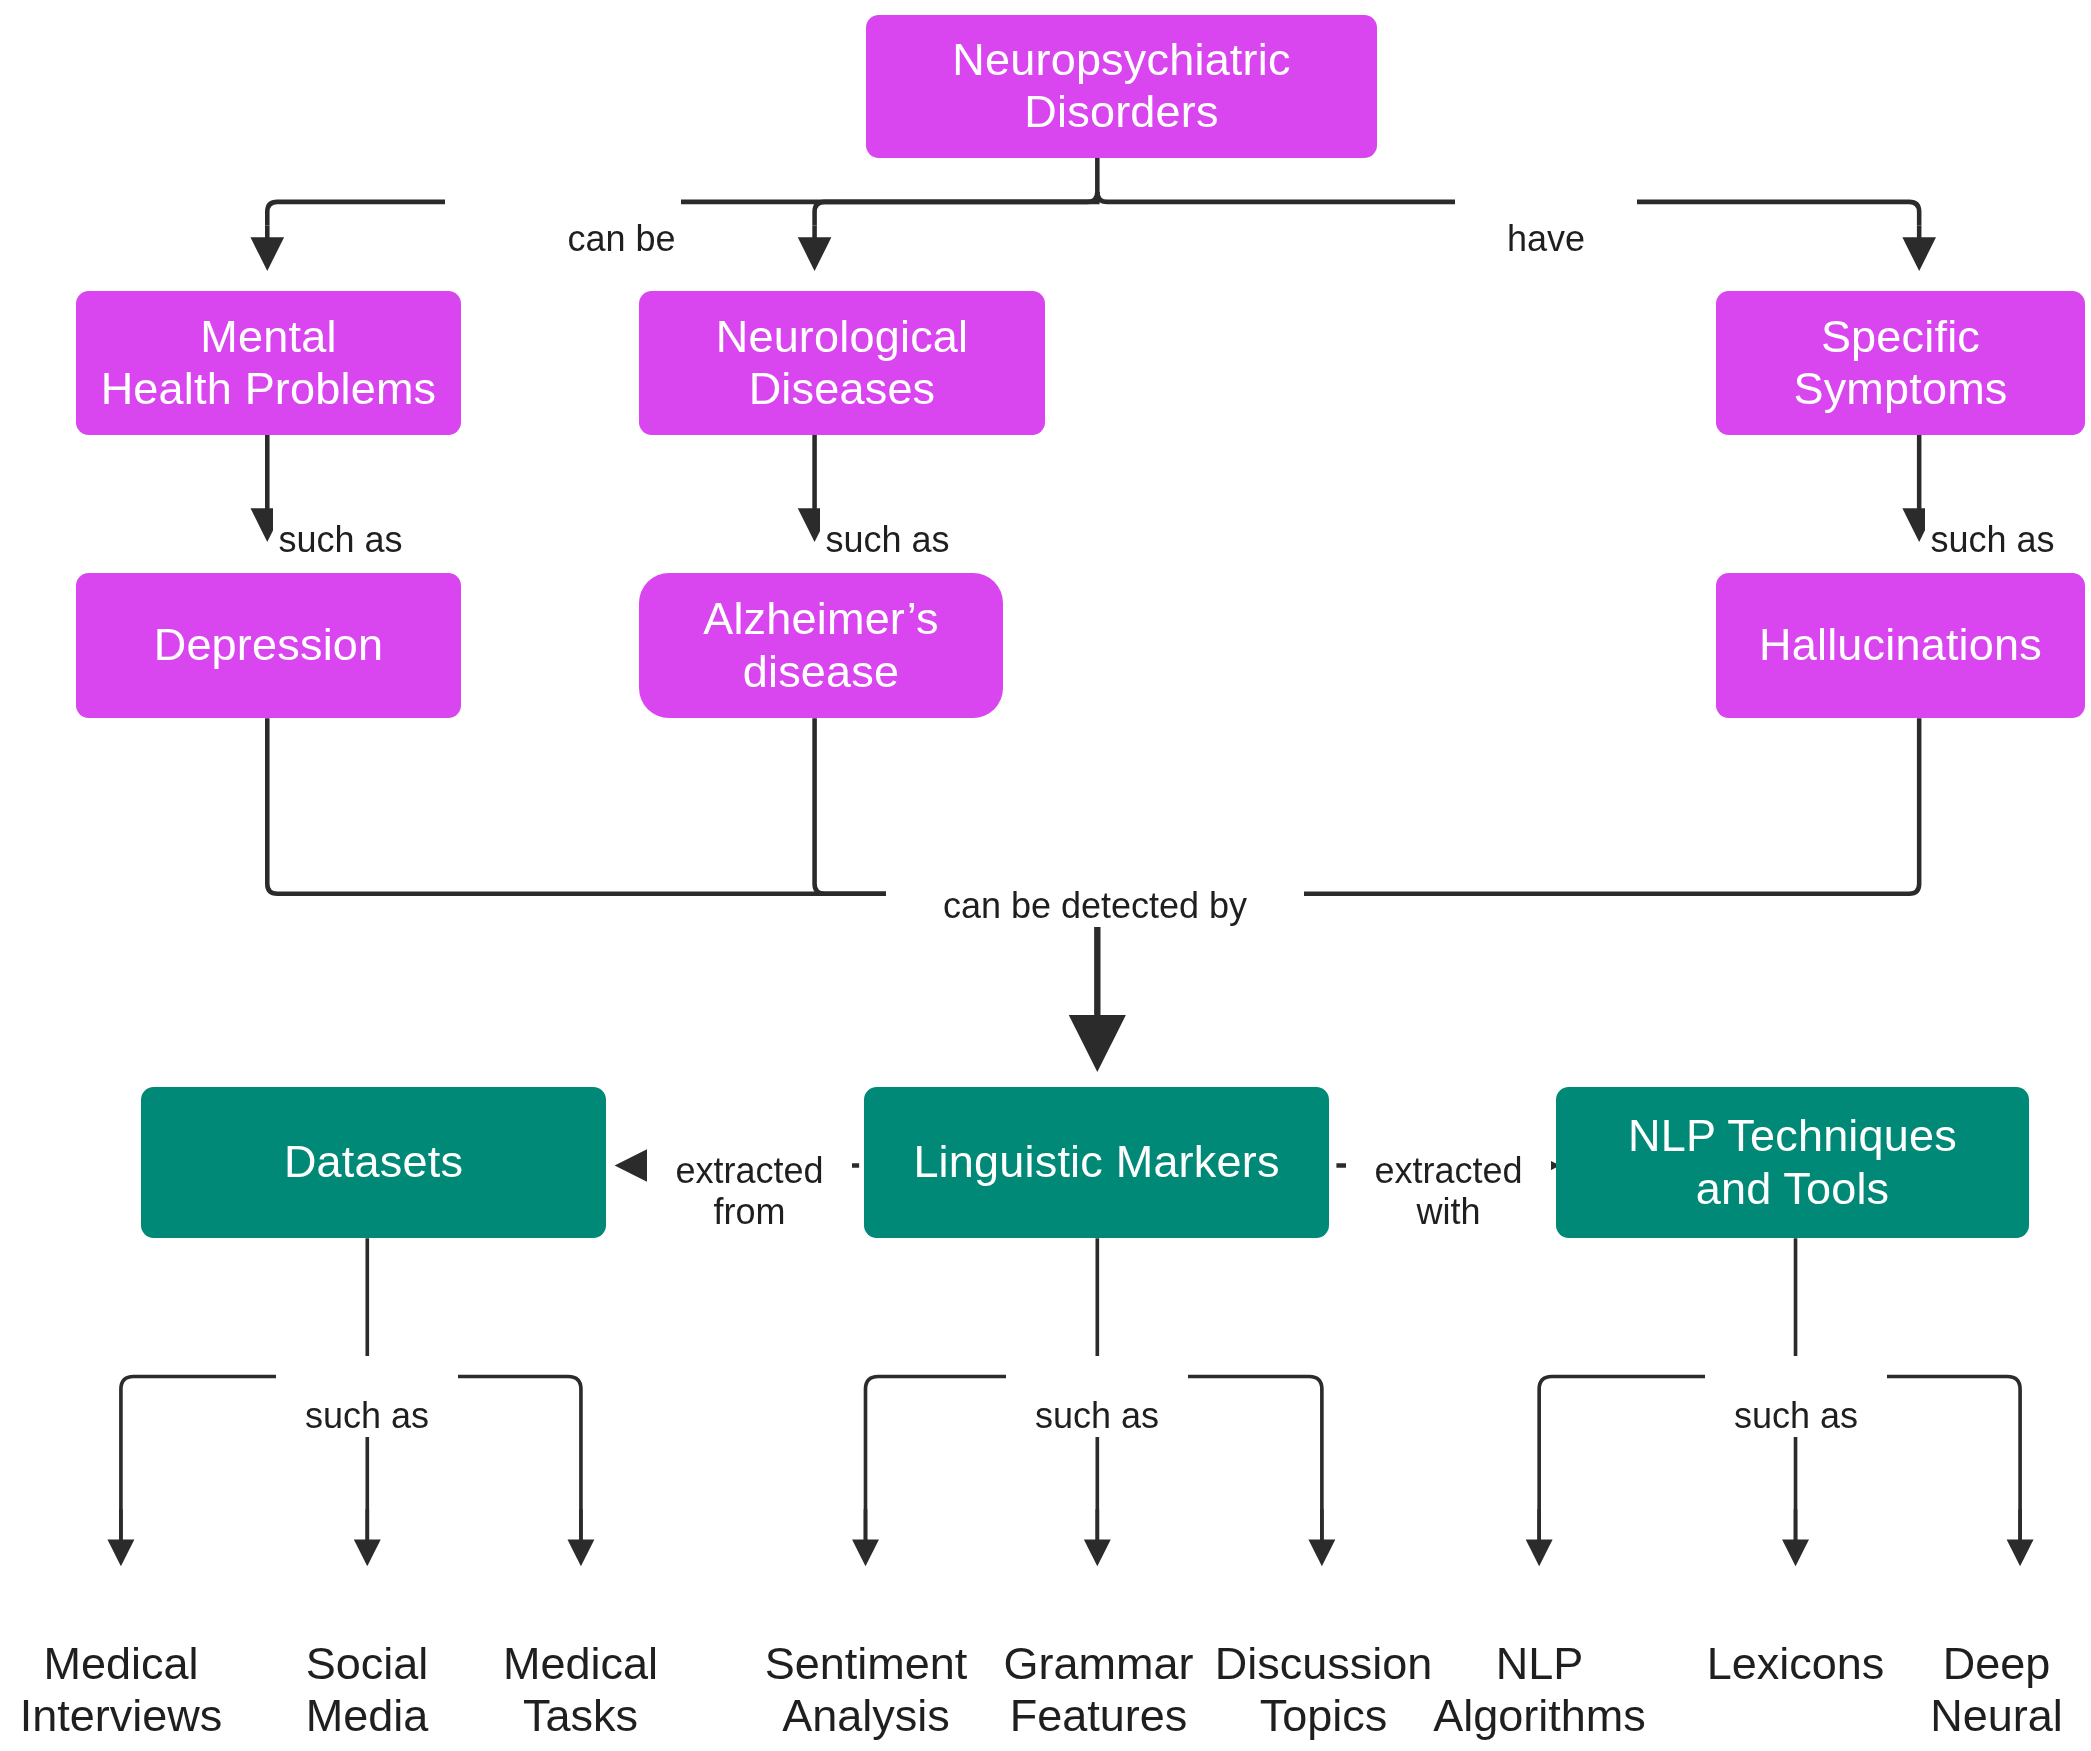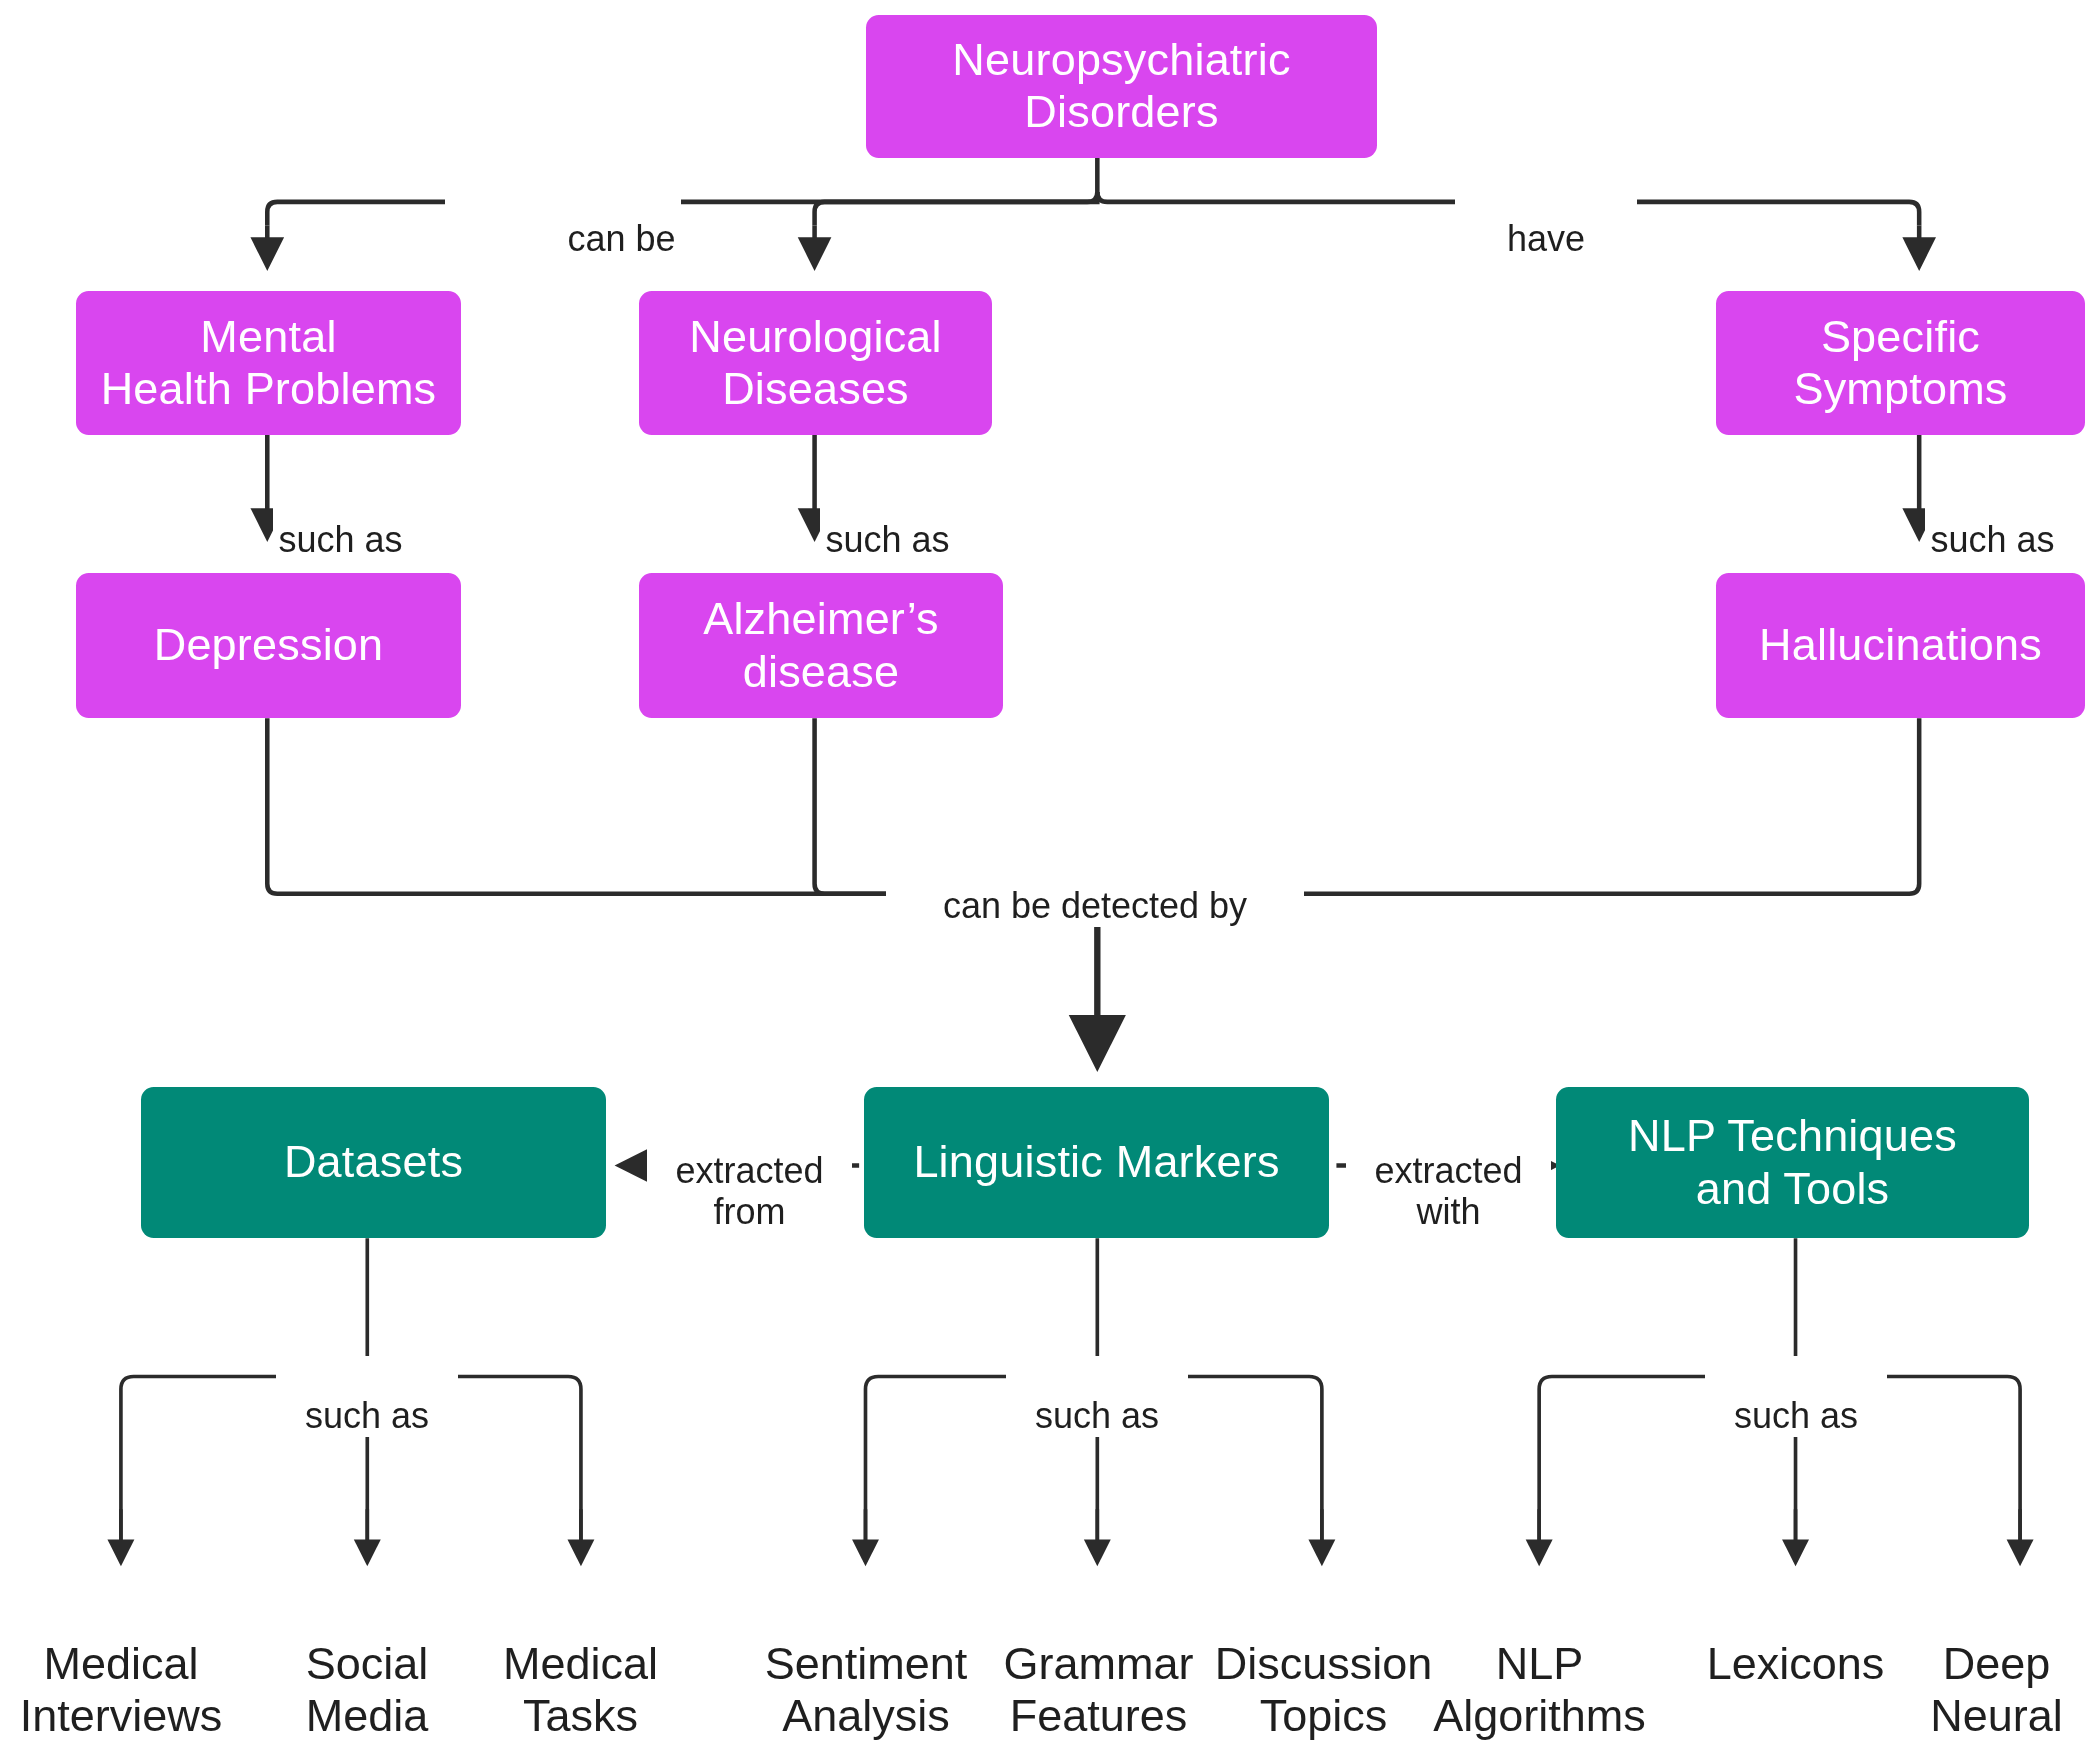--- a/index.html
+++ b/index.html
@@ -146,35 +146,35 @@
   <div class="node red" style="left:866px; top:14.5px; width:511px; height:143px;">
     <span>Neuropsychiatric
 Disorders</span>
   </div>
 
   <div class="node red" style="left:76px; top:291px; width:385px; height:144px;">
     <span>Mental
 Health Problems</span>
   </div>
 
-  <div class="node red" style="left:639px; top:291px; width:353px; height:144px;">
+  <div class="node red" style="left:639px; top:291px; width:406px; height:144px;">
     <span>Neurological
 Diseases</span>
   </div>
 
   <div class="node red" style="left:1716px; top:291px; width:369px; height:144px;">
     <span>Specific
 Symptoms</span>
   </div>
 
   <div class="node red" style="left:76px; top:573px; width:385px; height:145px;">
     <span>Depression</span>
   </div>
 
-  <div class="node red" style="left:639px; top:573px; width:364px; height:145px;">
+  <div class="node red" style="left:639px; top:573px; width:364px; height:145px;border-radius:30px;">
     <span>Alzheimer’s
 disease</span>
   </div>
 
   <div class="node red" style="left:1716px; top:573px; width:369px; height:145px;">
     <span>Hallucinations</span>
   </div>
 
   <div class="node green" style="left:141px; top:1087px; width:465px; height:151px;">
     <span>Datasets</span>

